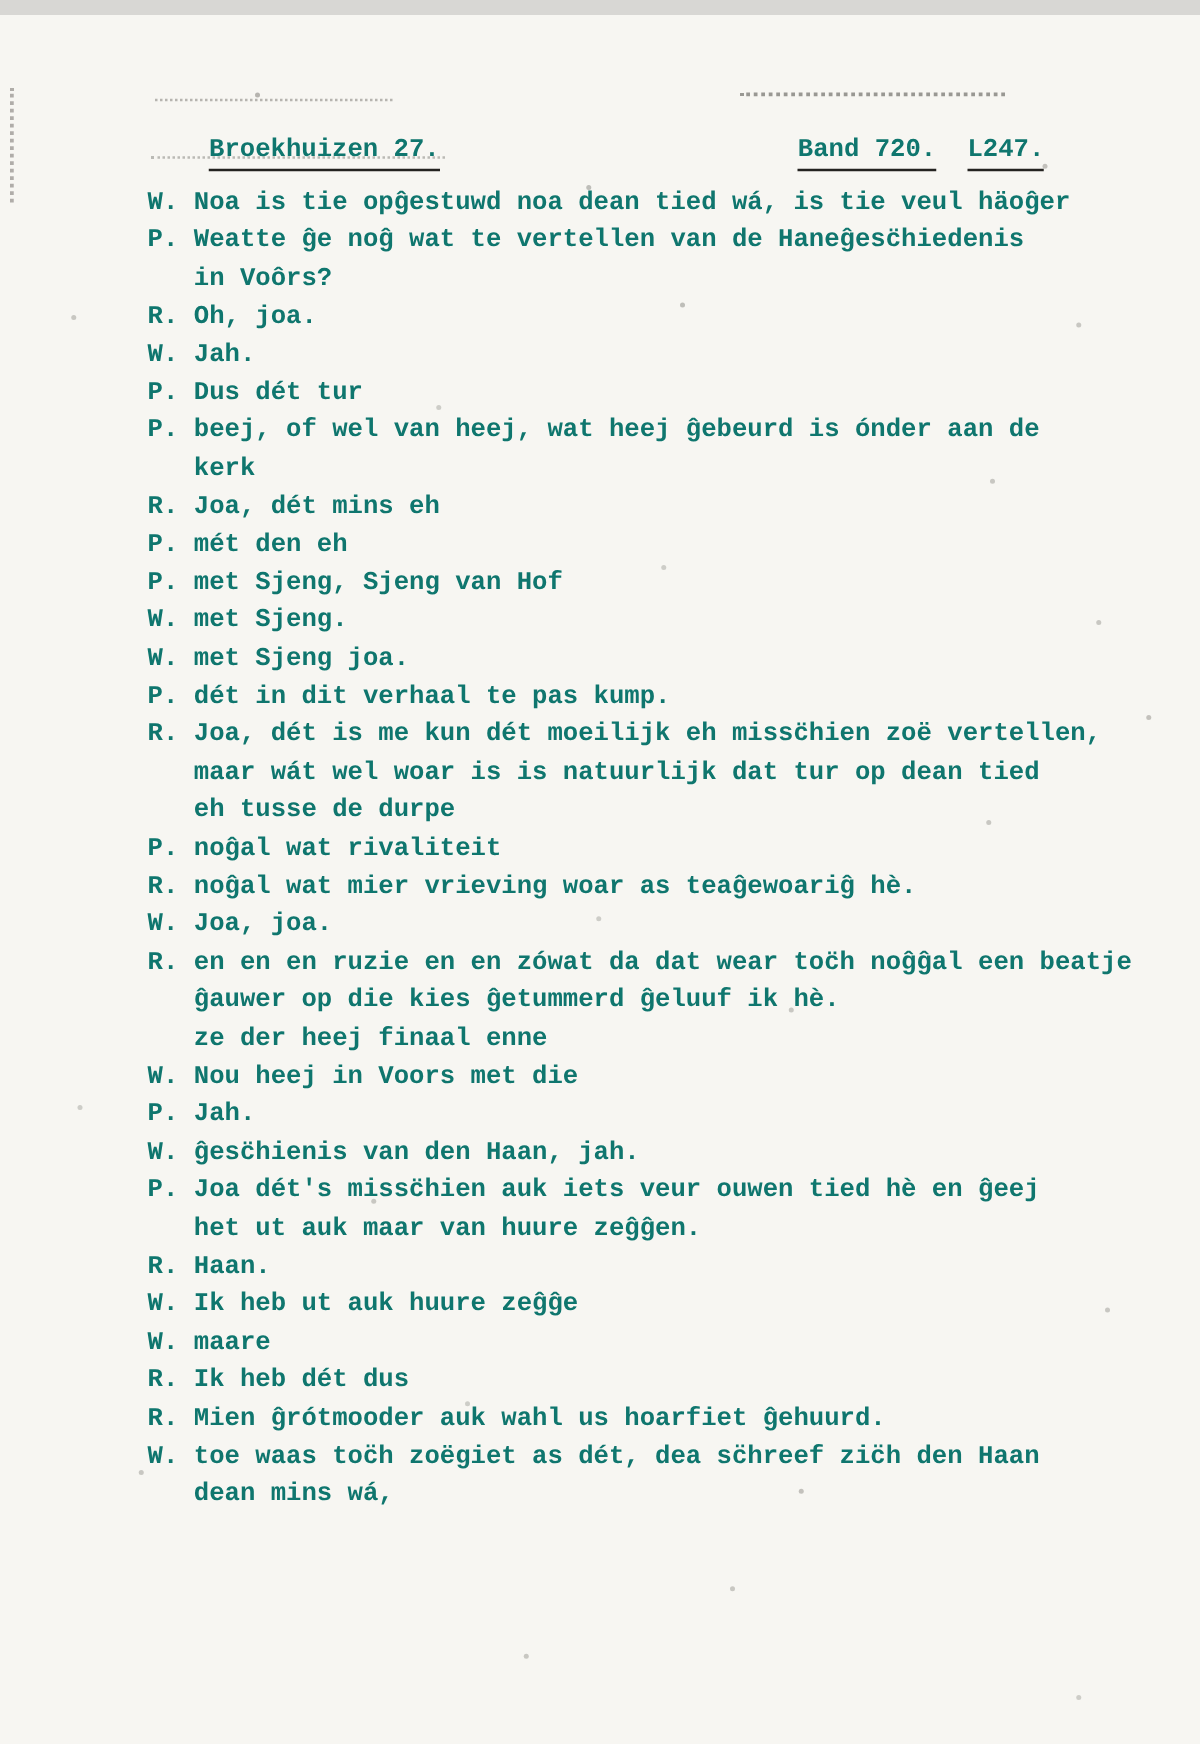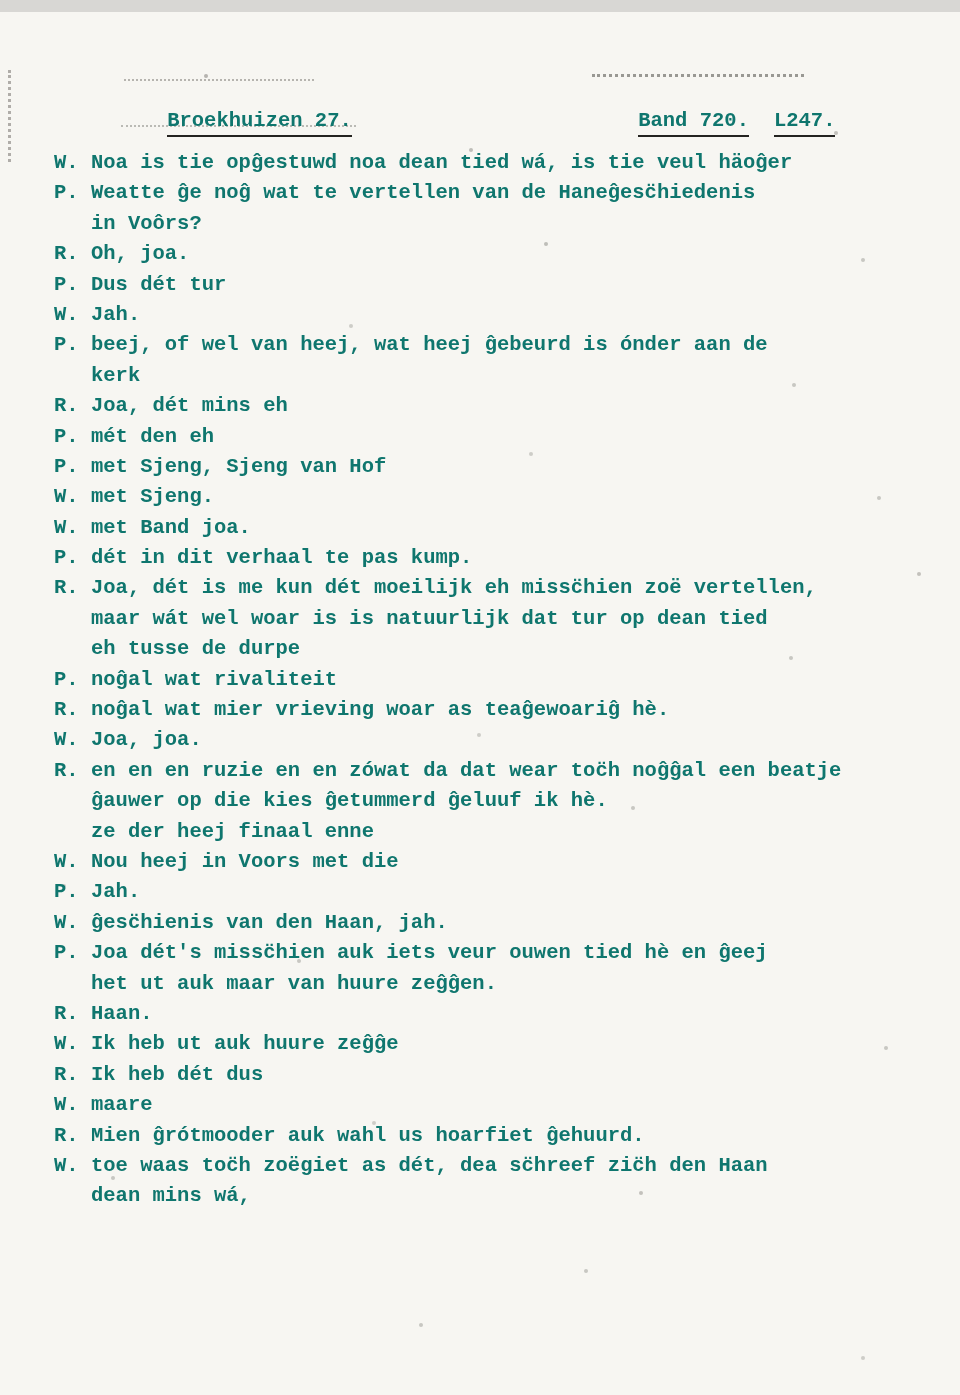--- a/index.html
+++ b/index.html
@@ -44,21 +44,21 @@
   .transcript {
     position: absolute;
     top: 136px;
     left: 0;
     width: 100%;
   }
   .row {
     position: relative;
     height: 30.4px;
     line-height: 30.4px;
-    padding-left: 54px;
+    padding-left: 118px;
     white-space: pre;
   }
   .row .m {
     position: absolute;
     left: 30px;
     top: 0;
     letter-spacing: 1.5px;
   }
   .row .s {
     display: inline-block;
@@ -120,46 +120,46 @@
   </div>
   <div class="header-right">
     <span class="underlined">Band 720.</span><span class="underlined">L247.</span>
   </div>
 
   <div class="transcript">
       <div class="row"><span class="m"></span><span class="s">W.</span><span class="t">Noa is tie opĝestuwd noa dean tied wá, is tie veul häoĝer</span></div>
       <div class="row"><span class="m"></span><span class="s">P.</span><span class="t">Weatte ĝe noĝ wat te vertellen van de Haneĝesc̈hiedenis</span></div>
       <div class="row"><span class="m"></span><span class="s"></span><span class="t">in Voôrs?</span></div>
       <div class="row"><span class="m"></span><span class="s">R.</span><span class="t">Oh, joa.</span></div>
+      <div class="row"><span class="m"></span><span class="s">W.</span><span class="t">Jah.</span></div>
       <div class="row"><span class="m"></span><span class="s">P.</span><span class="t">Dus dét tur</span></div>
-      <div class="row"><span class="m"></span><span class="s">W.</span><span class="t">Jah.</span></div>
       <div class="row"><span class="m"></span><span class="s">P.</span><span class="t">beej, of wel van heej, wat heej ĝebeurd is ónder aan de</span></div>
       <div class="row"><span class="m"></span><span class="s"></span><span class="t">kerk</span></div>
       <div class="row"><span class="m"></span><span class="s">R.</span><span class="t">Joa, dét mins eh</span></div>
       <div class="row"><span class="m"></span><span class="s">P.</span><span class="t">mét den eh</span></div>
       <div class="row"><span class="m"></span><span class="s">P.</span><span class="t">met Sjeng, Sjeng van Hof</span></div>
       <div class="row"><span class="m"></span><span class="s">W.</span><span class="t">met Sjeng.</span></div>
-      <div class="row"><span class="m"></span><span class="s">W.</span><span class="t">met Band joa.</span></div>
+      <div class="row"><span class="m"></span><span class="s">W.</span><span class="t">met Sjeng joa.</span></div>
       <div class="row"><span class="m"></span><span class="s">P.</span><span class="t">dét in dit verhaal te pas kump.</span></div>
       <div class="row"><span class="m"></span><span class="s">R.</span><span class="t">Joa, dét is me kun dét moeilijk eh missc̈hien zoë vertellen,</span></div>
       <div class="row"><span class="m"></span><span class="s"></span><span class="t">maar wát wel woar is is natuurlijk dat tur op dean tied</span></div>
       <div class="row"><span class="m"></span><span class="s"></span><span class="t">eh tusse de durpe</span></div>
       <div class="row"><span class="m"></span><span class="s">P.</span><span class="t">noĝal wat rivaliteit</span></div>
       <div class="row"><span class="m"></span><span class="s">R.</span><span class="t">noĝal wat mier vrieving woar as teaĝewoariĝ hè.</span></div>
       <div class="row"><span class="m"></span><span class="s">W.</span><span class="t">Joa, joa.</span></div>
       <div class="row"><span class="m"></span><span class="s">R.</span><span class="t">en en en ruzie en en zówat da dat wear toc̈h noĝĝal een beatje</span></div>
       <div class="row"><span class="m"></span><span class="s"></span><span class="t">ĝauwer op die kies ĝetummerd ĝeluuf ik hè.</span></div>
       <div class="row"><span class="m"></span><span class="s"></span><span class="t">ze der heej finaal enne</span></div>
       <div class="row"><span class="m"></span><span class="s">W.</span><span class="t">Nou heej in Voors met die</span></div>
       <div class="row"><span class="m"></span><span class="s">P.</span><span class="t">Jah.</span></div>
       <div class="row"><span class="m"></span><span class="s">W.</span><span class="t">ĝesc̈hienis van den Haan, jah.</span></div>
       <div class="row"><span class="m"></span><span class="s">P.</span><span class="t">Joa dét's missc̈hien auk iets veur ouwen tied hè en ĝeej</span></div>
       <div class="row"><span class="m"></span><span class="s"></span><span class="t">het ut auk maar van huure zeĝĝen.</span></div>
       <div class="row"><span class="m"></span><span class="s">R.</span><span class="t">Haan.</span></div>
       <div class="row"><span class="m"></span><span class="s">W.</span><span class="t">Ik heb ut auk huure zeĝĝe</span></div>
+      <div class="row"><span class="m"></span><span class="s">W.</span><span class="t">maare</span></div>
       <div class="row"><span class="m"></span><span class="s">R.</span><span class="t">Ik heb dét dus</span></div>
-      <div class="row"><span class="m"></span><span class="s">W.</span><span class="t">maare</span></div>
       <div class="row"><span class="m"></span><span class="s">R.</span><span class="t">Mien ĝrótmooder auk wahl us hoarfiet ĝehuurd.</span></div>
       <div class="row"><span class="m"></span><span class="s">W.</span><span class="t">toe waas toc̈h zoëgiet as dét, dea sc̈hreef zic̈h den Haan</span></div>
       <div class="row"><span class="m"></span><span class="s"></span><span class="t">dean mins wá,</span></div>
     </div>
 
 </div>
 
 </body></html>

